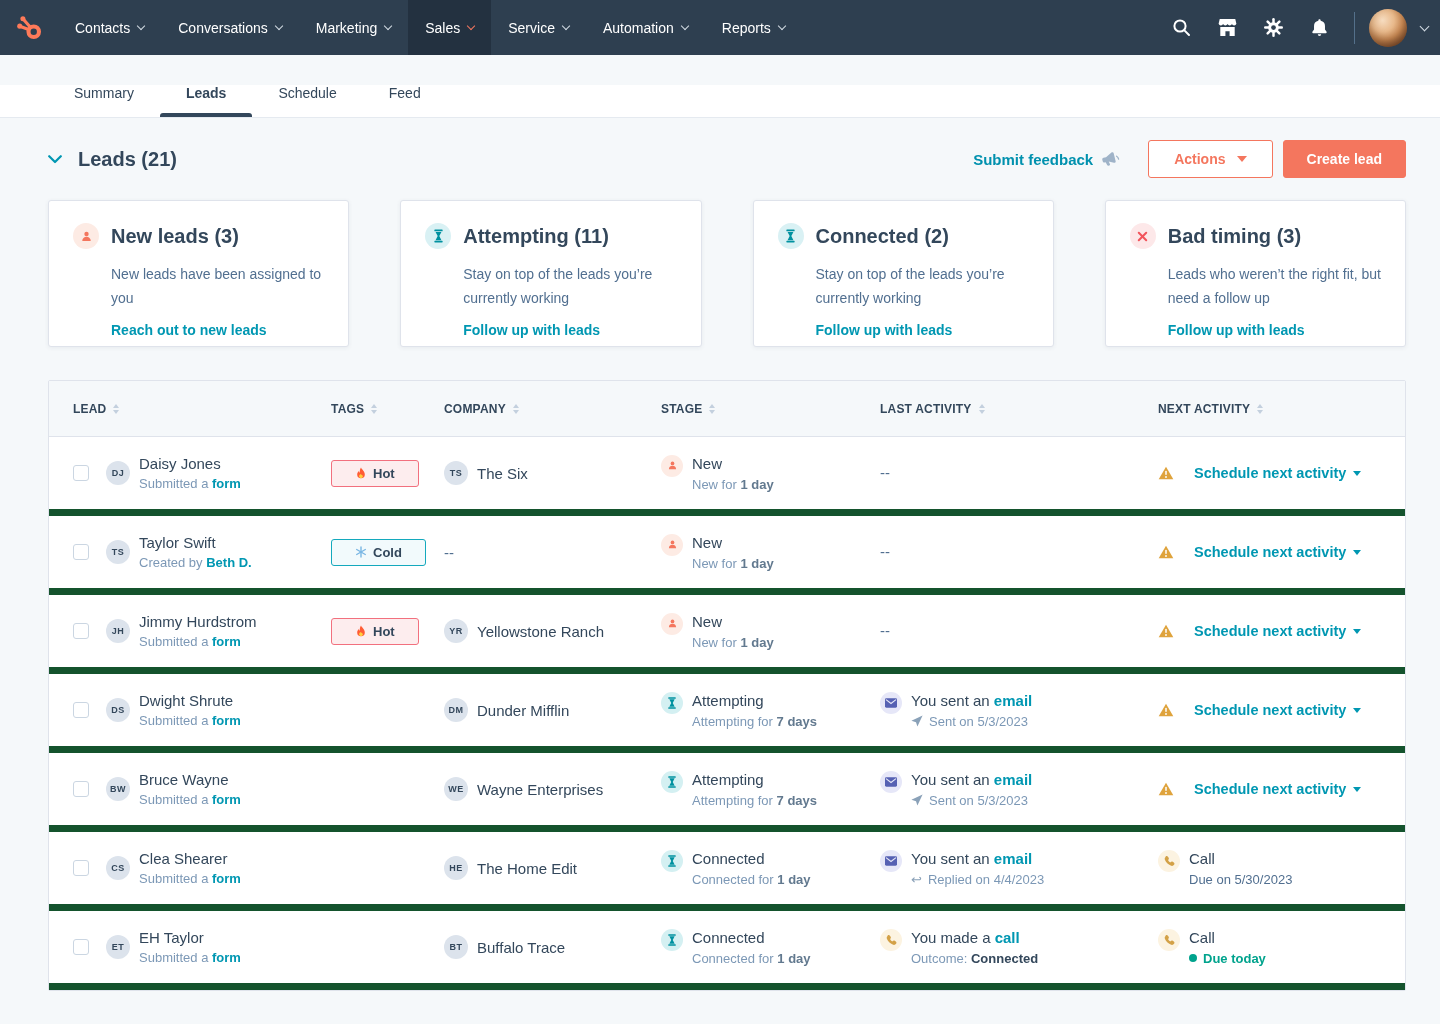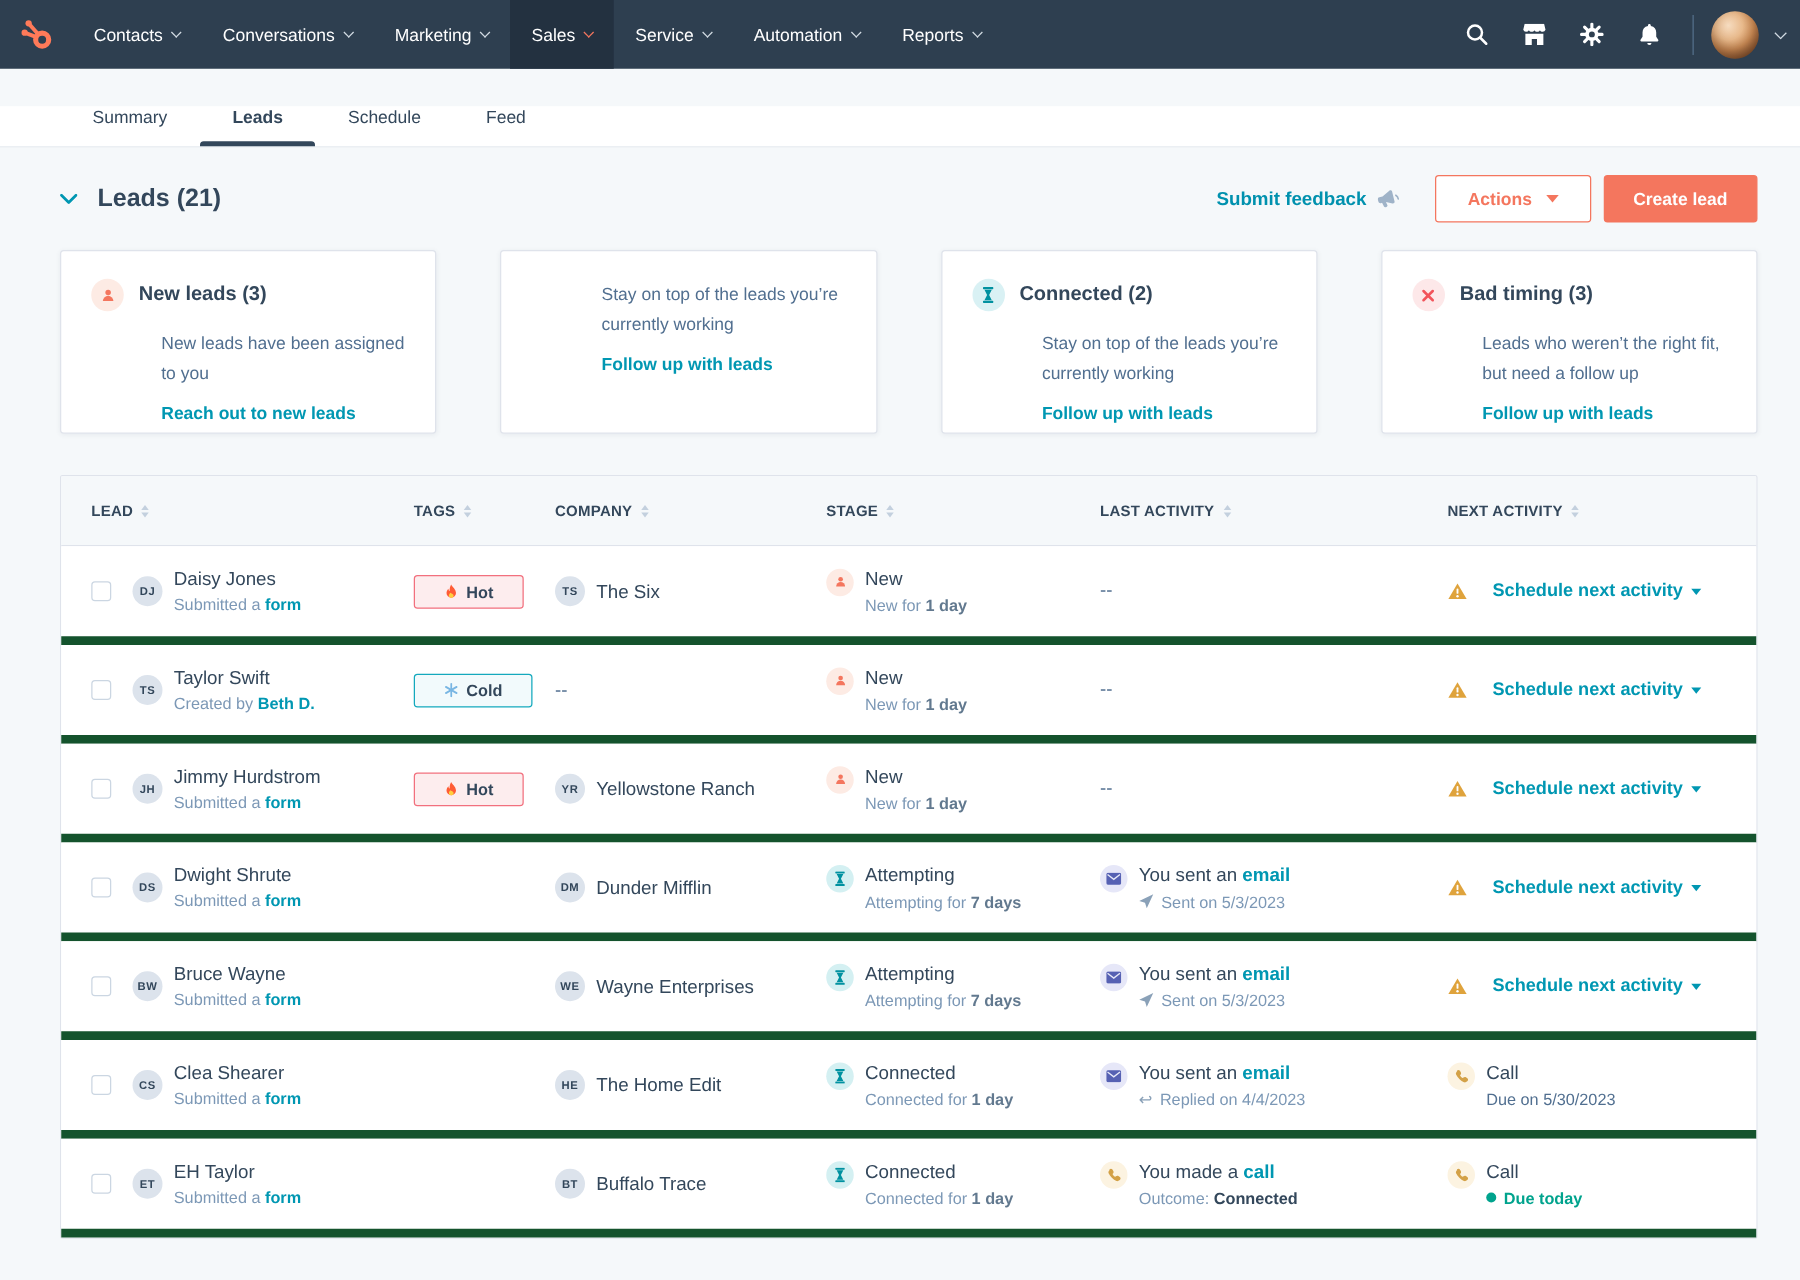--- a/index.html
+++ b/index.html
@@ -40,22 +40,22 @@
 .btn-outline{margin-left:28px;height:38px;padding:0 25px;border:1px solid #f4765e;color:#f4765e;background:#fff;border-radius:3px;font-size:14px;font-weight:600;display:flex;align-items:center;gap:11px;cursor:pointer;font-family:inherit}
 .caret-down{width:0;height:0;border-left:5px solid transparent;border-right:5px solid transparent;border-top:6px solid currentColor}
 .btn-solid{margin-left:10px;height:38px;padding:0 23px;background:#f4765e;border:1px solid #f4765e;color:#fff;border-radius:3px;font-size:14px;font-weight:600;cursor:pointer;font-family:inherit}
 
 
 .cards{display:grid;grid-template-columns:repeat(4,1fr);gap:51px;margin-bottom:33px}
 .card{background:#fff;border:1px solid #dfe3eb;border-radius:3px;padding:22px 24px;height:147px;box-shadow:0 1px 4px rgba(45,62,80,.07)}
 .card-head{display:flex;align-items:center;gap:12px;margin-bottom:13px}
 .card-icon{width:26px;height:26px;border-radius:50%;display:flex;align-items:center;justify-content:center;flex:none}
 .ci-orange{background:#fdebe4}.ci-teal{background:#d9f1f4}.ci-red{background:#fde8e9}
-.card-title{font-size:16px;font-weight:700;color:#33475b}
-.card-body{margin-left:56px}
+.card-title{font-size:20px;font-weight:700;color:#33475b}
+.card-body{margin-left:38px}
 .card-desc{font-size:14px;line-height:24px;color:#516f90}
 .card-link{display:inline-block;margin-top:12px;font-size:14px;font-weight:700;color:#0097b2;cursor:pointer}
 
 
 .table{background:#fff;border:1px solid #dfe3eb;border-radius:2px}
 .thead,.trow{display:grid;grid-template-columns:258px 113px 217px 219px 278px 1fr;padding-left:24px;align-items:center}
 .thead{background:#f5f8fa;border-bottom:1px solid #dfe3eb;height:56px}
 .th{font-size:12px;font-weight:700;color:#33475b;letter-spacing:.2px;display:flex;align-items:center;cursor:pointer}
 .sort{display:inline-flex;flex-direction:column;gap:2px;margin-left:7px}
 .sort i{display:block;width:0;height:0;border-left:3.5px solid transparent;border-right:3.5px solid transparent}
@@ -214,20 +214,30 @@
             </svg>
         </span>
         <span class="card-title">New leads (3)</span>
       </div>
       <div class="card-body">
         <div class="card-desc">New leads have been assigned to you</div>
         <a class="card-link">Reach out to new leads</a>
       </div>
     </div>
     <div class="card">
+      <div class="card-head">
+        <span class="card-icon ci-teal">
+          <svg width="11" height="14" viewBox="0 0 12 14" fill="#0091a0">
+              <rect x="1.5" y="0" width="9" height="1.9" rx=".6"></rect>
+              <rect x="1.5" y="12.1" width="9" height="1.9" rx=".6"></rect>
+              <path d="M2.8 2.5h6.4L6.9 7l2.3 4.5H2.8L5.1 7z"></path>
+            </svg>
+        </span>
+        <span class="card-title">Attempting (11)</span>
+      </div>
       <div class="card-body">
         <div class="card-desc">Stay on top of the leads you’re currently working</div>
         <a class="card-link">Follow up with leads</a>
       </div>
     </div>
     <div class="card">
       <div class="card-head">
         <span class="card-icon ci-teal">
           <svg width="11" height="14" viewBox="0 0 12 14" fill="#0091a0">
               <rect x="1.5" y="0" width="9" height="1.9" rx=".6"></rect>

